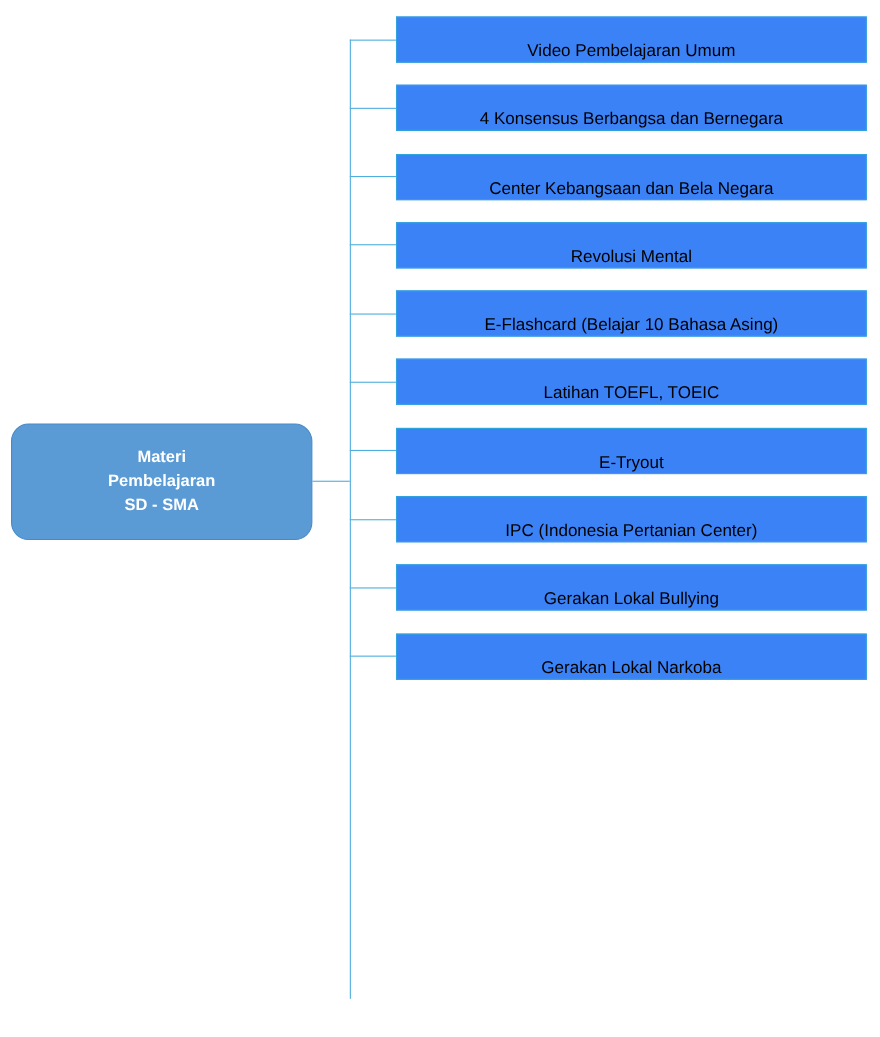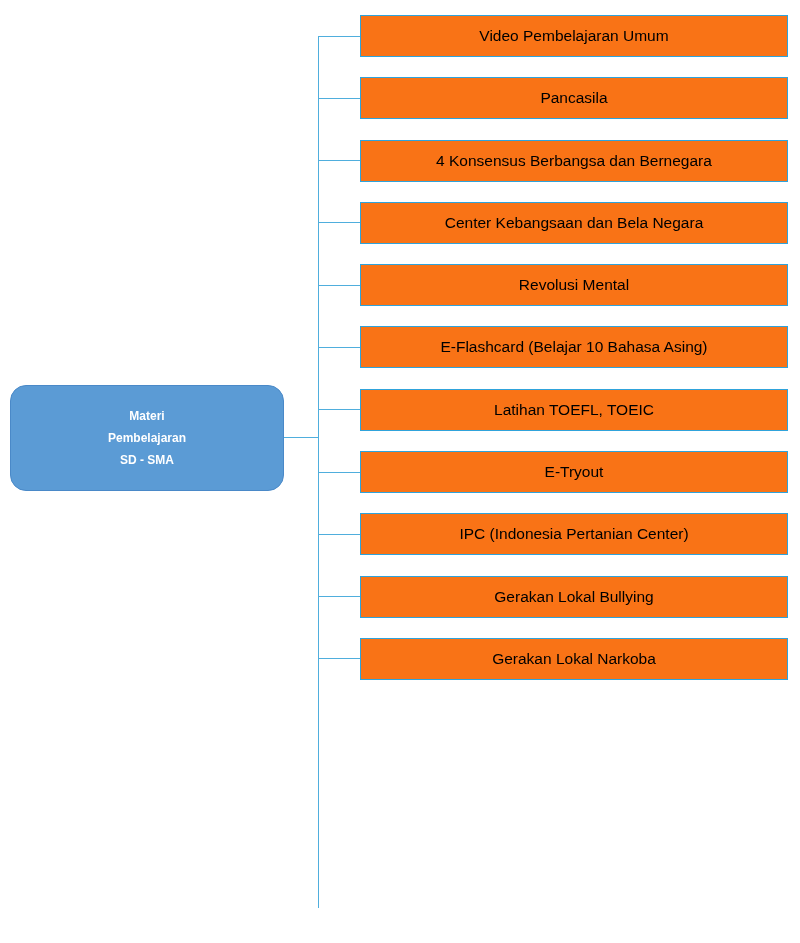--- a/index.html
+++ b/index.html
@@ -24,21 +24,21 @@
     position:absolute;
     left:10px;top:385px;
     width:274px;height:106px;
     background:var(--root_fill);
     border:1.5px solid var(--root_border);
     border-radius:16px;
     display:flex;flex-direction:column;
     align-items:center;justify-content:center;
     color:var(--root_text);
     font-weight:bold;
-    font-size:12px;
+    font-size:15px;
     line-height:22px;
     text-align:center;
   }
   
   .root-connector{
     position:absolute;
     left:284px;top:437px;
     width:34px;height:0;
     border-top:1.3px solid var(--connector);
   }
@@ -60,23 +60,23 @@
   .row{position:relative;height:42px;}
   .stub{
     position:absolute;
     left:-42px;top:20.5px;
     width:42px;height:0;
     border-top:1.3px solid var(--connector);
   }
   .box{
     position:relative;
     width:100%;height:100%;
-    background:#f97316;
+    background:#3b82f6;
     border:1.6px solid var(--accent);
-    display:flex;align-items:center;justify-content:center;
+    display:flex;align-items:flex-end;justify-content:center;
     font-size:15.5px;
     color:var(--text);
     text-align:center;
   }
 </style>
 </head>
 <body>
 
 <div class="canvas">
 
@@ -91,26 +91,20 @@
 
   <div class="col">
 
     <div class="row">
       <div class="stub"></div>
       <div class="box">
         <span>Video Pembelajaran Umum</span>
       </div>
     </div>
 
-    <div class="row">
-      <div class="stub"></div>
-      <div class="box">
-        <span>Pancasila</span>
-      </div>
-    </div>
 
     <div class="row">
       <div class="stub"></div>
       <div class="box">
         <span>4 Konsensus Berbangsa dan Bernegara</span>
       </div>
     </div>
 
     <div class="row">
       <div class="stub"></div>

